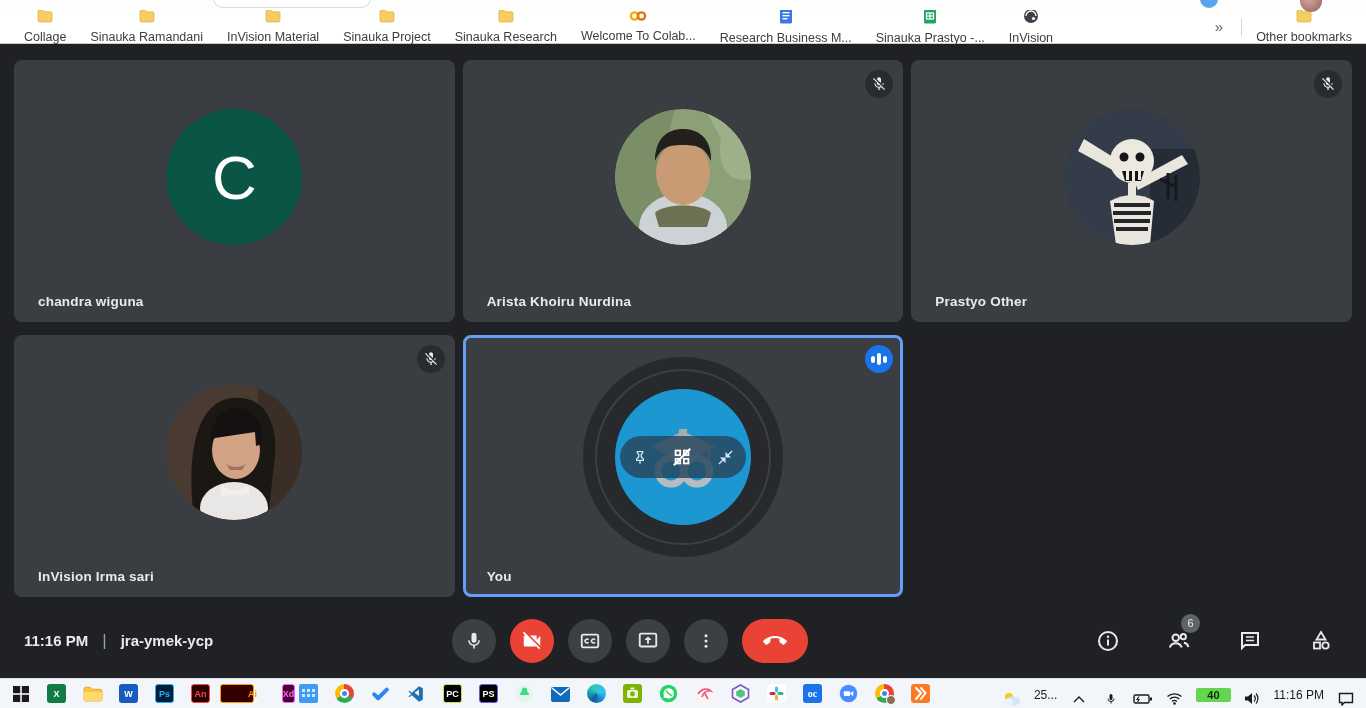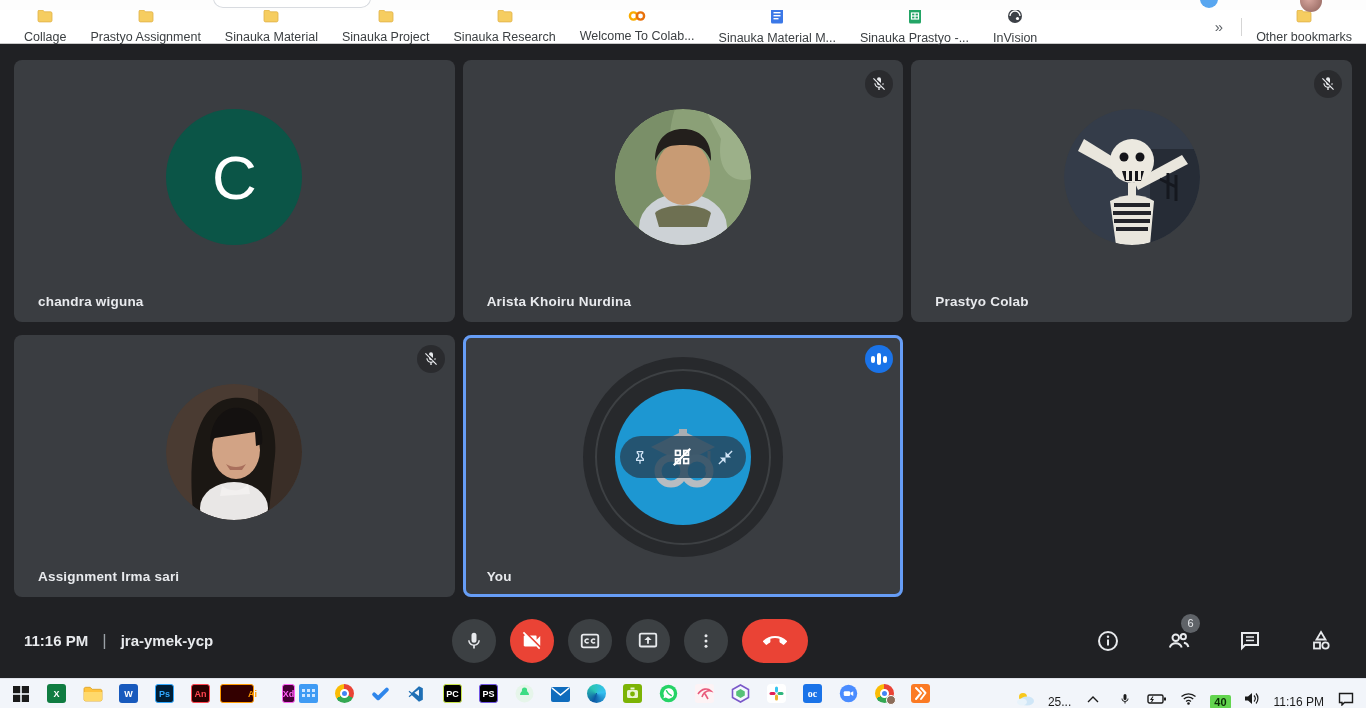--- a/index.html
+++ b/index.html
@@ -80,25 +80,25 @@
     justify-content:center; font-family:"Liberation Sans",sans-serif; }
 
   
   .taskbar { height:30px; background:#f2f5fa; border-top:1px solid #dfe3ea;
     display:flex; align-items:center; padding-left:10px; }
   .tb-icons { display:flex; align-items:center; gap:15px; }
   .tb-ic { width:21px; height:21px; display:flex; align-items:center; justify-content:center;
     cursor:pointer; flex:0 0 auto; }
   .sq { width:19px; height:19px; border-radius:3px; display:flex; align-items:center;
     justify-content:center; font-size:9px; font-weight:bold; }
-  .tray { margin-left:auto; display:flex; align-items:flex-end; gap:11px; padding-right:10px;
+  .tray { margin-left:auto; display:flex; align-items:flex-start; gap:11px; padding-right:10px;
     font-size:12px; color:#1b1b1b;margin-top:10px; }
   .tray .txt { white-space:nowrap; }
   .pct-box { background:#63d54f; color:#0a2d05; font-size:11px; font-weight:bold;
-    padding:1px 4px; border-radius:2px; }
+    padding:1px 11px; border-radius:2px; }
 </style>
 </head>
 <body>
 
 <div class="top-strip">
   <div class="omnibox-bottom"></div>
   <div class="ext-dot blue"></div>
   <div class="ext-dot avatar"></div>
 </div>
 
@@ -106,27 +106,27 @@
   <div class="bm-item">
     <svg width="16" height="14" viewBox="0 0 16 14">
         <path d="M1 2.5c0-.8.6-1.4 1.4-1.4h3.4l1.6 1.7h6.2c.8 0 1.4.6 1.4 1.4v7.3c0 .8-.6 1.4-1.4 1.4H2.4c-.8 0-1.4-.6-1.4-1.4V2.5z" fill="#f6cd60" stroke="#dfb14a" stroke-width=".8"></path>
       </svg>
     <span>Collage</span>
   </div>
   <div class="bm-item">
     <svg width="16" height="14" viewBox="0 0 16 14">
         <path d="M1 2.5c0-.8.6-1.4 1.4-1.4h3.4l1.6 1.7h6.2c.8 0 1.4.6 1.4 1.4v7.3c0 .8-.6 1.4-1.4 1.4H2.4c-.8 0-1.4-.6-1.4-1.4V2.5z" fill="#f6cd60" stroke="#dfb14a" stroke-width=".8"></path>
       </svg>
-    <span>Prastyo Assignment</span>
+    <span>Sinauka Ramandani</span>
   </div>
   <div class="bm-item">
     <svg width="16" height="14" viewBox="0 0 16 14">
         <path d="M1 2.5c0-.8.6-1.4 1.4-1.4h3.4l1.6 1.7h6.2c.8 0 1.4.6 1.4 1.4v7.3c0 .8-.6 1.4-1.4 1.4H2.4c-.8 0-1.4-.6-1.4-1.4V2.5z" fill="#f6cd60" stroke="#dfb14a" stroke-width=".8"></path>
       </svg>
-    <span>Sinauka Material</span>
+    <span>InVision Material</span>
   </div>
   <div class="bm-item">
     <svg width="16" height="14" viewBox="0 0 16 14">
         <path d="M1 2.5c0-.8.6-1.4 1.4-1.4h3.4l1.6 1.7h6.2c.8 0 1.4.6 1.4 1.4v7.3c0 .8-.6 1.4-1.4 1.4H2.4c-.8 0-1.4-.6-1.4-1.4V2.5z" fill="#f6cd60" stroke="#dfb14a" stroke-width=".8"></path>
       </svg>
     <span>Sinauka Project</span>
   </div>
   <div class="bm-item">
     <svg width="16" height="14" viewBox="0 0 16 14">
         <path d="M1 2.5c0-.8.6-1.4 1.4-1.4h3.4l1.6 1.7h6.2c.8 0 1.4.6 1.4 1.4v7.3c0 .8-.6 1.4-1.4 1.4H2.4c-.8 0-1.4-.6-1.4-1.4V2.5z" fill="#f6cd60" stroke="#dfb14a" stroke-width=".8"></path>
@@ -140,21 +140,21 @@
       </svg>
     <span>Welcome To Colab...</span>
   </div>
   <div class="bm-item">
     <svg width="14" height="16" viewBox="0 0 14 16">
         <rect x="1" y="0.5" width="12" height="15" rx="1.5" fill="#3b78e7"></rect>
         <rect x="3.5" y="4" width="7" height="1.4" fill="#fff"></rect>
         <rect x="3.5" y="7" width="7" height="1.4" fill="#fff"></rect>
         <rect x="3.5" y="10" width="5" height="1.4" fill="#fff"></rect>
       </svg>
-    <span>Sinauka Material M...</span>
+    <span>Research Business M...</span>
   </div>
   <div class="bm-item">
     <svg width="14" height="16" viewBox="0 0 14 16">
         <rect x="1" y="0.5" width="12" height="15" rx="1.5" fill="#23a566"></rect>
         <rect x="3.5" y="5" width="7" height="6" fill="none" stroke="#fff" stroke-width="1.2"></rect>
         <line x1="3.5" y1="8" x2="10.5" y2="8" stroke="#fff" stroke-width="1.2"></line>
         <line x1="7" y1="5" x2="7" y2="11" stroke="#fff" stroke-width="1.2"></line>
       </svg>
     <span>Sinauka Prastyo -...</span>
   </div>
@@ -242,21 +242,21 @@
           <rect x="62" y="61" width="3 " height="10" fill="#ece9e0"></rect>
             <rect x="68" y="62" width="3" height="10" fill="#ece9e0"></rect>
             <rect x="74" y="61" width="3" height="10" fill="#ece9e0"></rect>
           <path d="M64 74h8v18h-8z" fill="#e9e6dd"></path>
           <path d="M46 92c14-8 32-8 44 0l-4 44H52z" fill="#e9e6dd"></path>
           <path d="M50 96h36M49 104h38M50 112h36M52 120h32" stroke="#23242a" stroke-width="4" fill="none"></path>
           <path d="M96 70l16 8M104 64v26M112 66v26" stroke="#15181f" stroke-width="3"></path>
         </g>
       </svg>
     </div>
-    <div class="tile-name">Prastyo Colab</div>
+    <div class="tile-name">Prastyo Other</div>
   </div>
 
   <div class="tile">
     <div class="mute-badge">
       <svg width="16" height="16" viewBox="0 0 24 24">
           <path fill="#e8eaed" d="M15 10.6V5a3 3 0 0 0-6 0v.2l6 5.4zM19 11h-1.7c0 .6-.1 1.2-.3 1.7l1.3 1.3c.4-.9.7-1.9.7-3zM4.3 3 3 4.3l6 6V11a3 3 0 0 0 3 3c.4 0 .8-.1 1.2-.2l1.6 1.6c-.8.4-1.8.7-2.8.7-2.8 0-5.3-2.1-5.3-5.1H5c0 3.4 2.7 6.2 6 6.7V21h2v-3.3c.9-.1 1.8-.5 2.5-.9l4.2 4.2 1.3-1.3L4.3 3z"></path>
         </svg>
     </div>
     <div class="avatar-wrap">
       <svg class="photo-avatar" viewBox="0 0 136 136">
@@ -271,21 +271,21 @@
           <path d="M28 136C20 70 30 18 66 14c34-4 48 28 42 66l-6 56z" fill="#1b1713"></path>
           <ellipse cx="70" cy="66" rx="24" ry="29" fill="#d4a98а"></ellipse>
           <ellipse cx="70" cy="66" rx="24" ry="29" fill="#d2a385"></ellipse>
           <path d="M44 58c2-26 16-36 30-34 16 2 24 18 22 36l-6 2-1-14-40 6z" fill="#141110"></path>
           <path d="M60 80c6 4 14 4 20 0l-4 6h-12z" fill="#a96f5c"></path>
           <ellipse cx="68" cy="124" rx="34" ry="26" fill="#e9e7e6"></ellipse>
           <path d="M56 102c8 6 20 6 26-2l2 10-30 2z" fill="#f2f0ef"></path>
         </g>
       </svg>
     </div>
-    <div class="tile-name">Assignment Irma sari</div>
+    <div class="tile-name">InVision Irma sari</div>
   </div>
 
   <div class="tile self">
     <div class="audio-badge">
         <i></i>
         <i></i>
         <i></i>
       </div>
     <div class="self-avatar">
       <div class="self-logo-circle">

